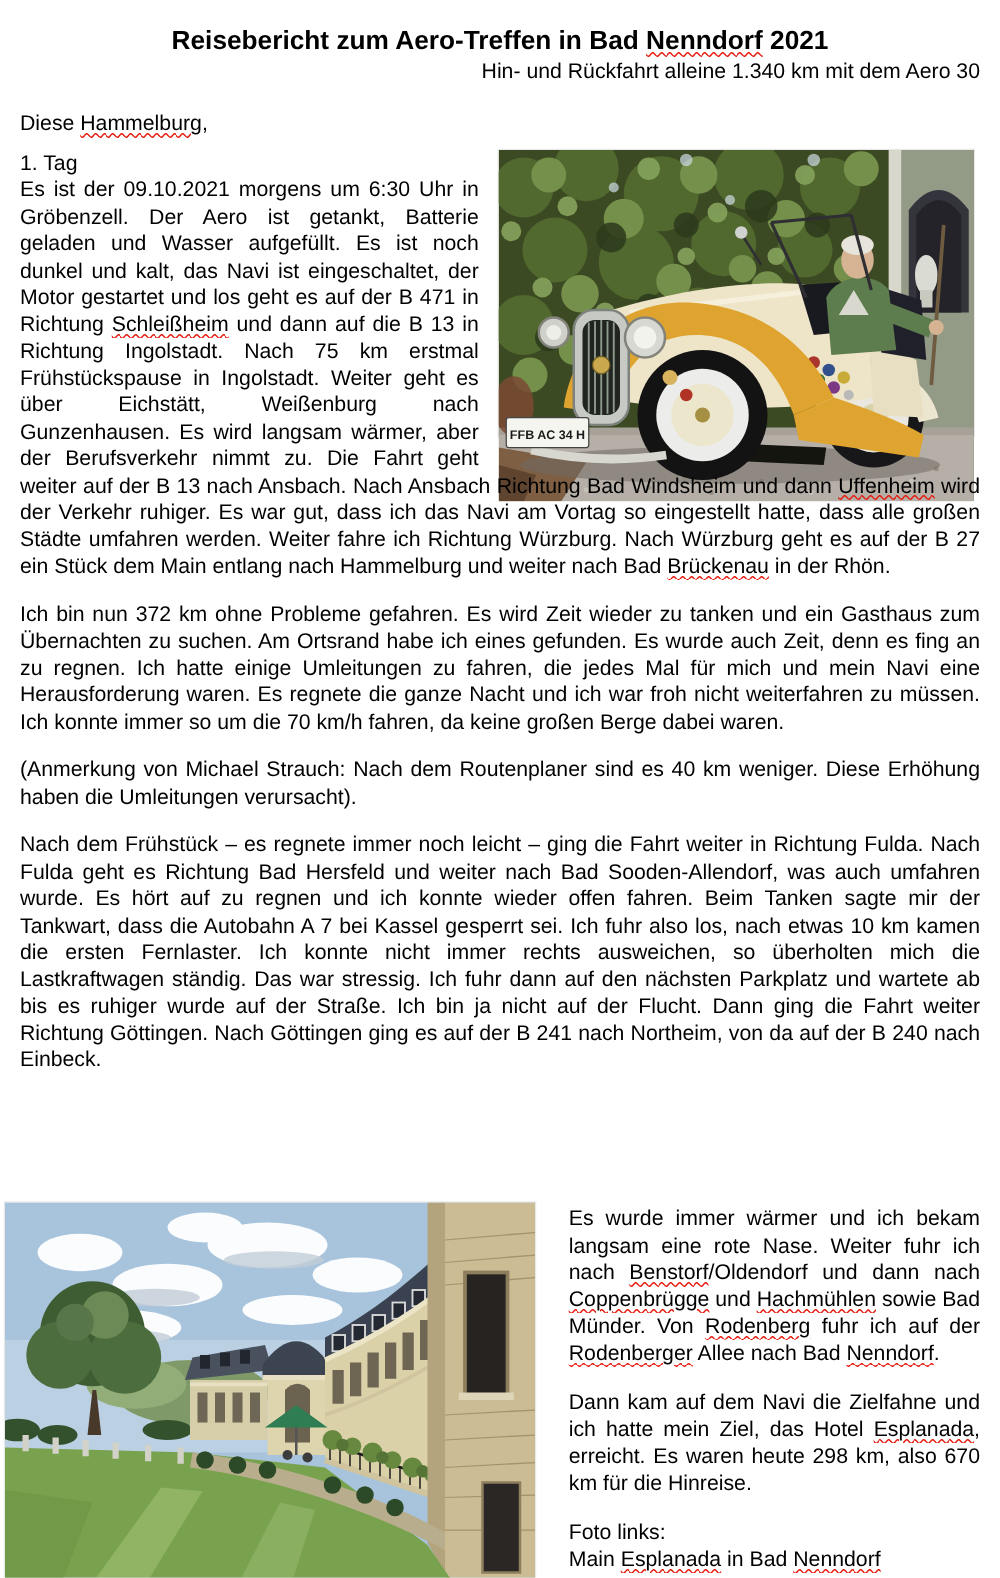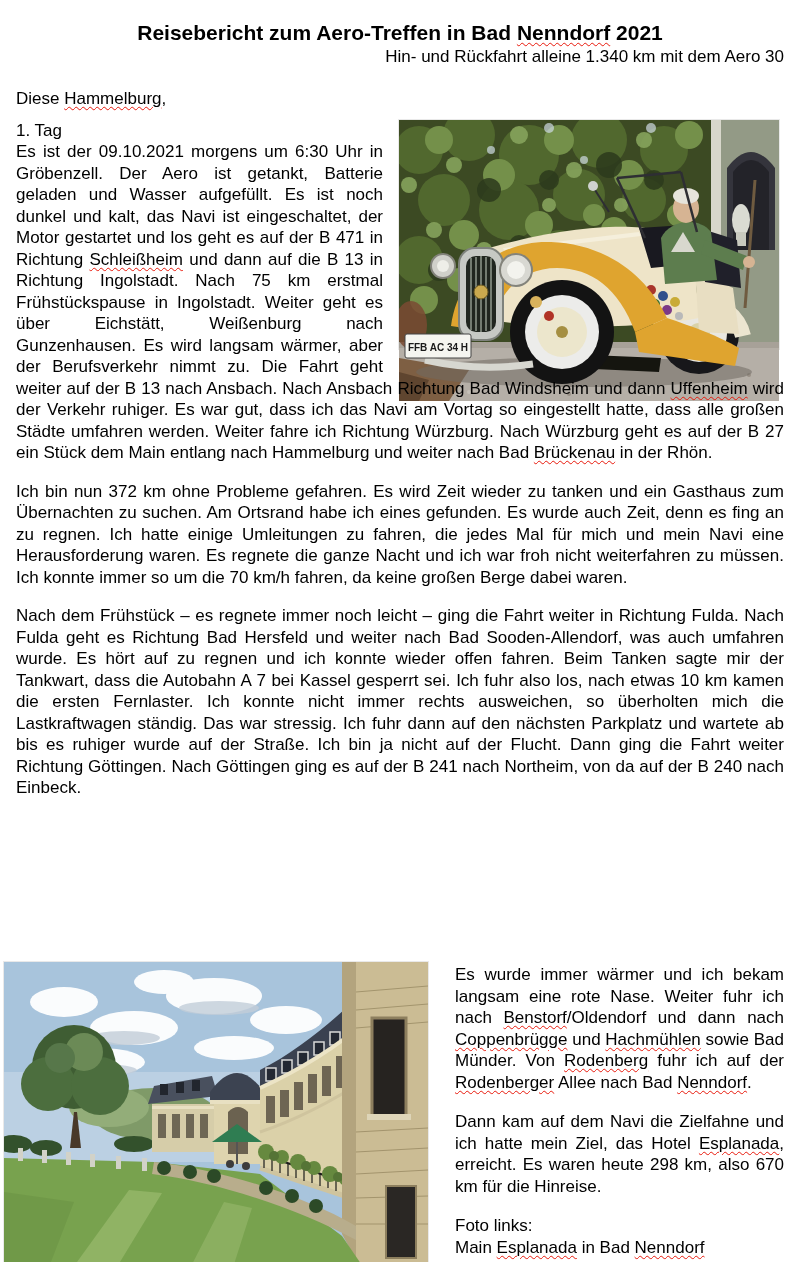--- a/index.html
+++ b/index.html
@@ -231,20 +231,21 @@
         </g>
       </svg>
     </div>
 
     <div class="h2">1. Tag</div>
 
     <p class="para first"><span>Es ist der 09.10.2021 morgens um 6:30 Uhr in Gröbenzell. Der Aero ist getankt, Batterie geladen und Wasser aufgefüllt. Es ist noch dunkel und kalt, das Navi ist eingeschaltet, der Motor gestartet und los geht es auf der B 471 in Richtung </span><span class="sq">Schleißheim</span><span> und dann auf die B 13 in Richtung Ingolstadt. Nach 75 km erstmal Frühstückspause in Ingolstadt. Weiter geht es über Eichstätt, Weißenburg nach Gunzenhausen. Es wird langsam wärmer, aber der Berufsverkehr nimmt zu. Die Fahrt geht weiter auf der B 13 nach Ansbach. Nach Ansbach Richtung Bad Windsheim und dann </span><span class="sq">Uffenheim</span><span> wird der Verkehr ruhiger. Es war gut, dass ich das Navi am Vortag so eingestellt hatte, dass alle großen Städte umfahren werden. Weiter fahre ich Richtung Würzburg. Nach Würzburg geht es auf der B 27 ein Stück dem Main entlang nach Hammelburg und weiter nach Bad </span><span class="sq">Brückenau</span><span> in der Rhön.</span></p>
 
     <p class="para">Ich bin nun 372 km ohne Probleme gefahren. Es wird Zeit wieder zu tanken und ein Gasthaus zum Übernachten zu suchen. Am Ortsrand habe ich eines gefunden. Es wurde auch Zeit, denn es fing an zu regnen. Ich hatte einige Umleitungen zu fahren, die jedes Mal für mich und mein Navi eine Herausforderung waren. Es regnete die ganze Nacht und ich war froh nicht weiterfahren zu müssen. Ich konnte immer so um die 70 km/h fahren, da keine großen Berge dabei waren.</p>
 
+    <p class="para">(Anmerkung von Michael Strauch: Nach dem Routenplaner sind es 40 km weniger. Diese Erhöhung haben die Umleitungen verursacht).</p>
   </div>
 
   <div class="body-text section-day2">
     <p class="para first">Nach dem Frühstück – es regnete immer noch leicht – ging die Fahrt weiter in Richtung Fulda. Nach Fulda geht es Richtung Bad Hersfeld und weiter nach Bad Sooden-Allendorf, was auch umfahren wurde. Es hört auf zu regnen und ich konnte wieder offen fahren. Beim Tanken sagte mir der Tankwart, dass die Autobahn A 7 bei Kassel gesperrt sei. Ich fuhr also los, nach etwas 10 km kamen die ersten Fernlaster. Ich konnte nicht immer rechts ausweichen, so überholten mich die Lastkraftwagen ständig. Das war stressig. Ich fuhr dann auf den nächsten Parkplatz und wartete ab bis es ruhiger wurde auf der Straße. Ich bin ja nicht auf der Flucht. Dann ging die Fahrt weiter Richtung Göttingen. Nach Göttingen ging es auf der B 241 nach Northeim, von da auf der B 240 nach Einbeck.</p>
   </div>
 
   <div class="body-text bottom-section">
 
     <div class="photo hotel-photo">
       <svg viewBox="0 0 424 318" width="424" height="318">

